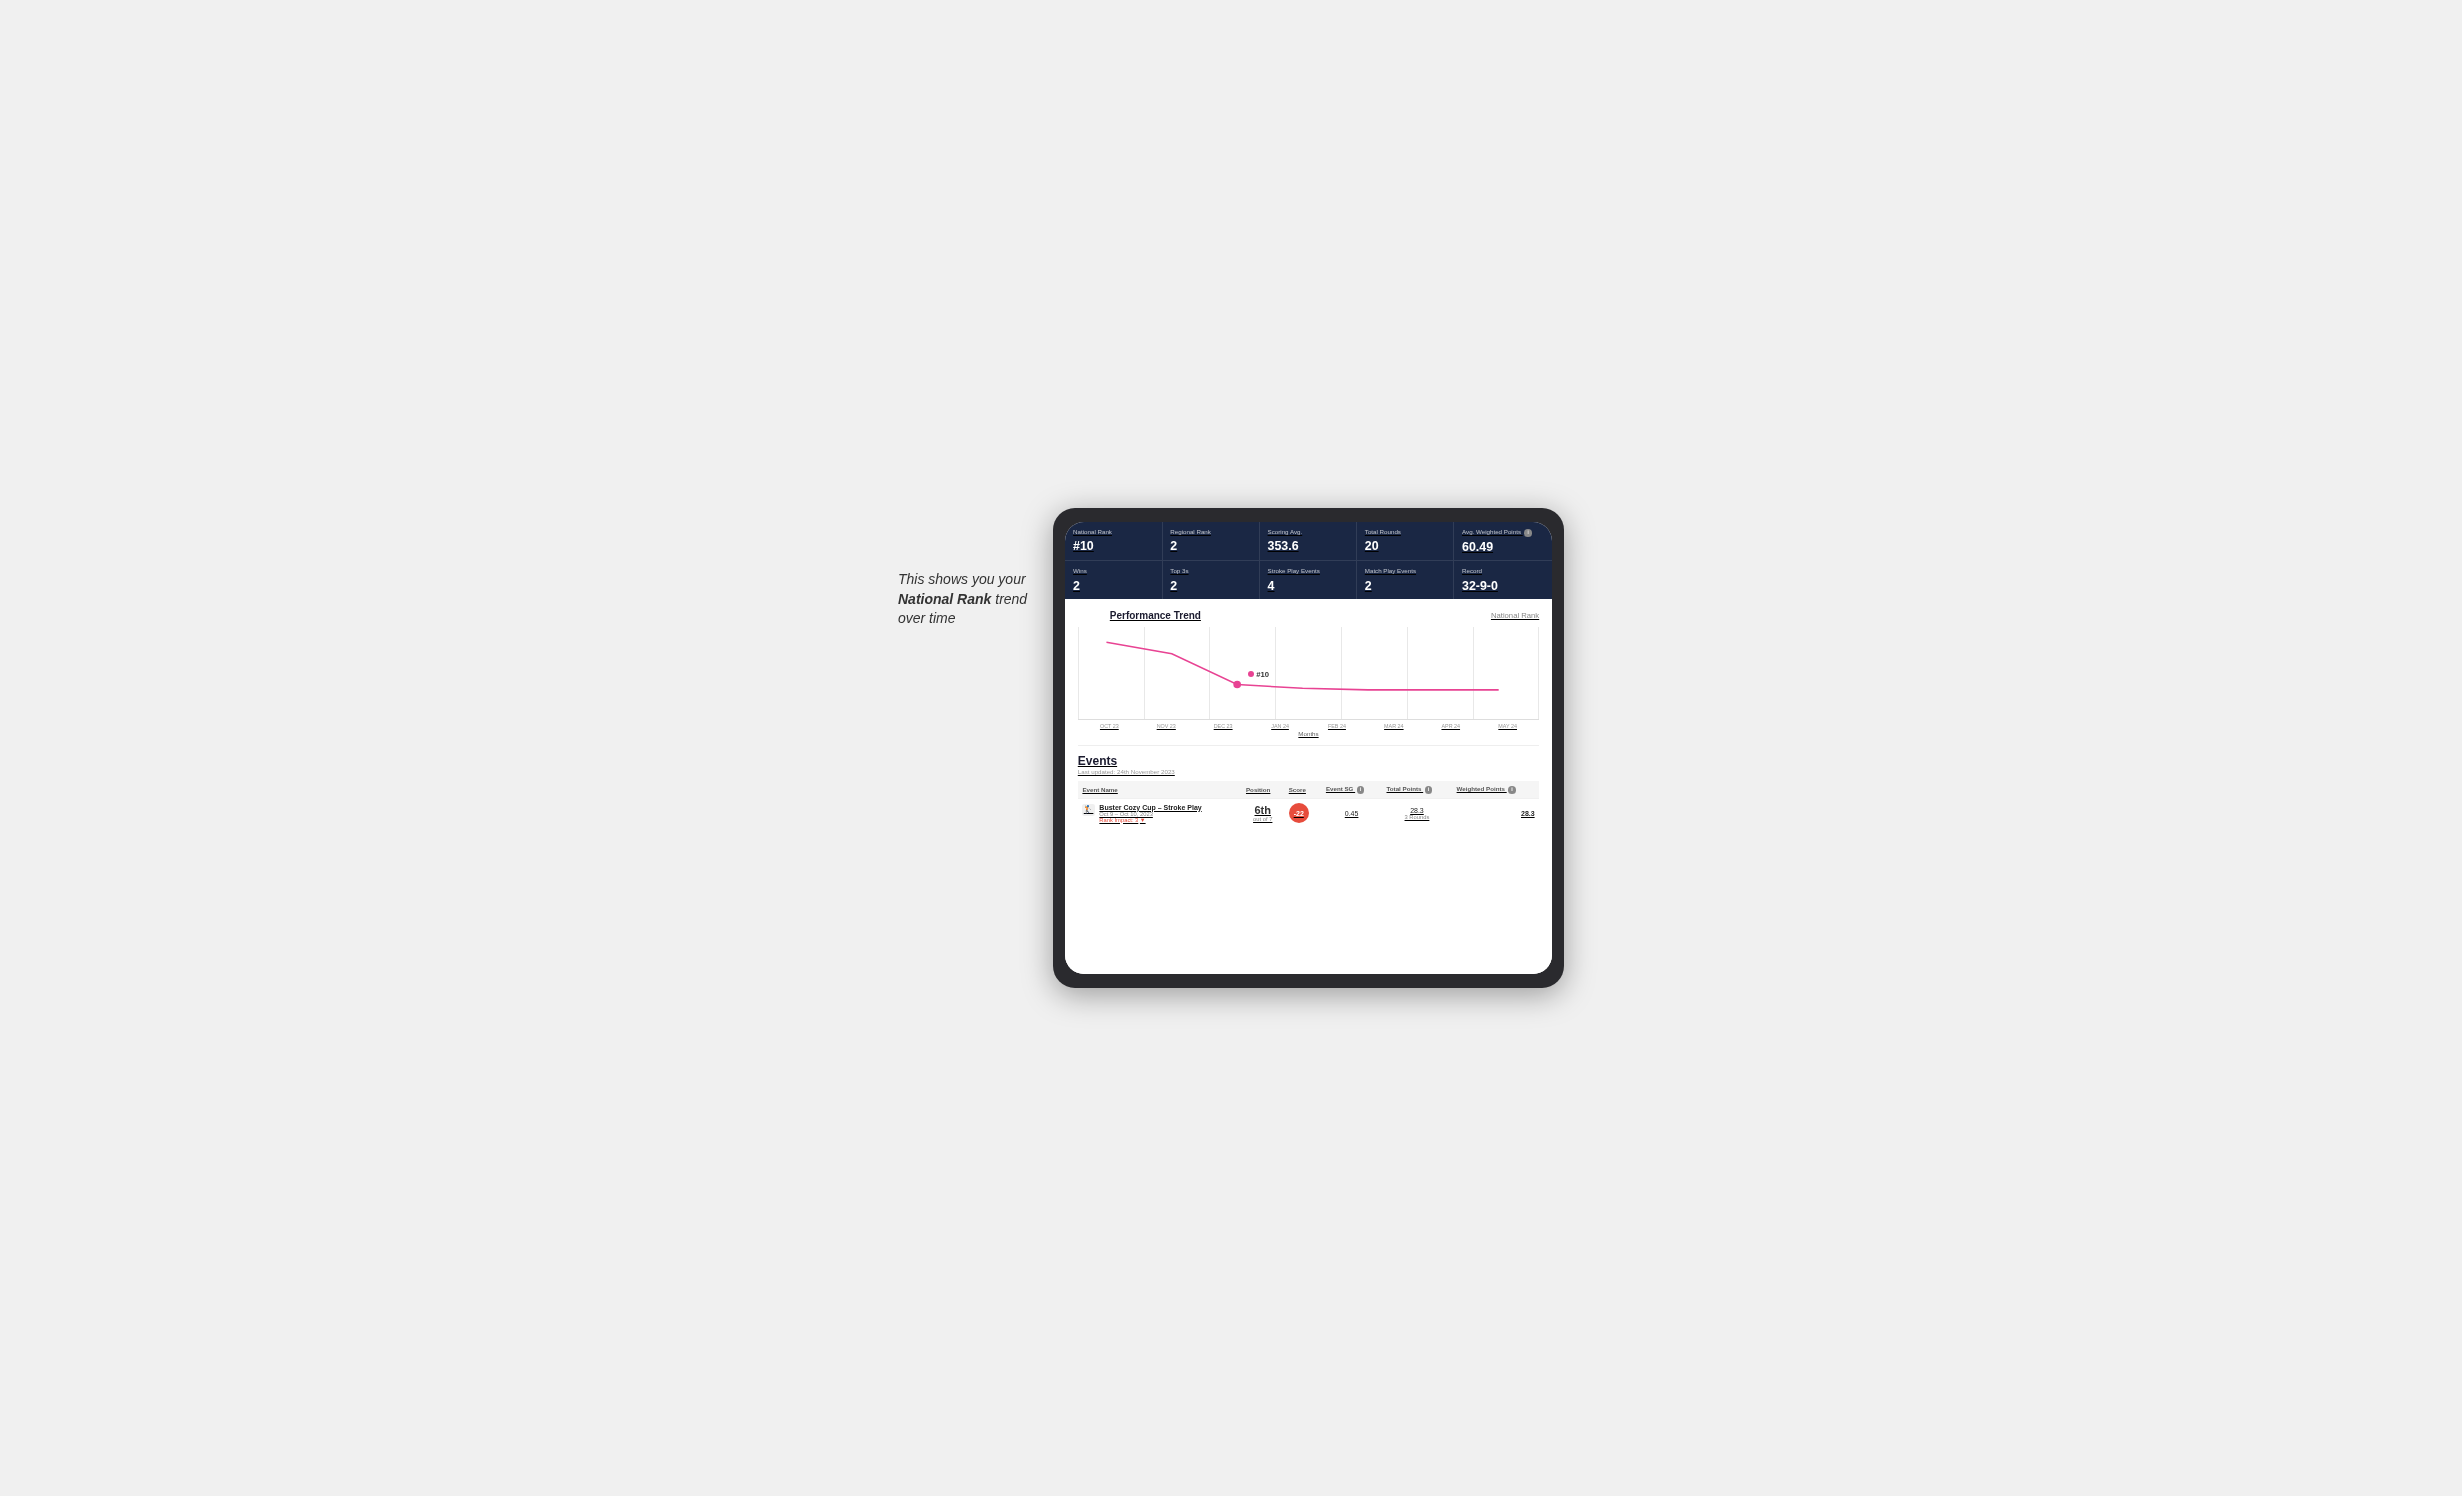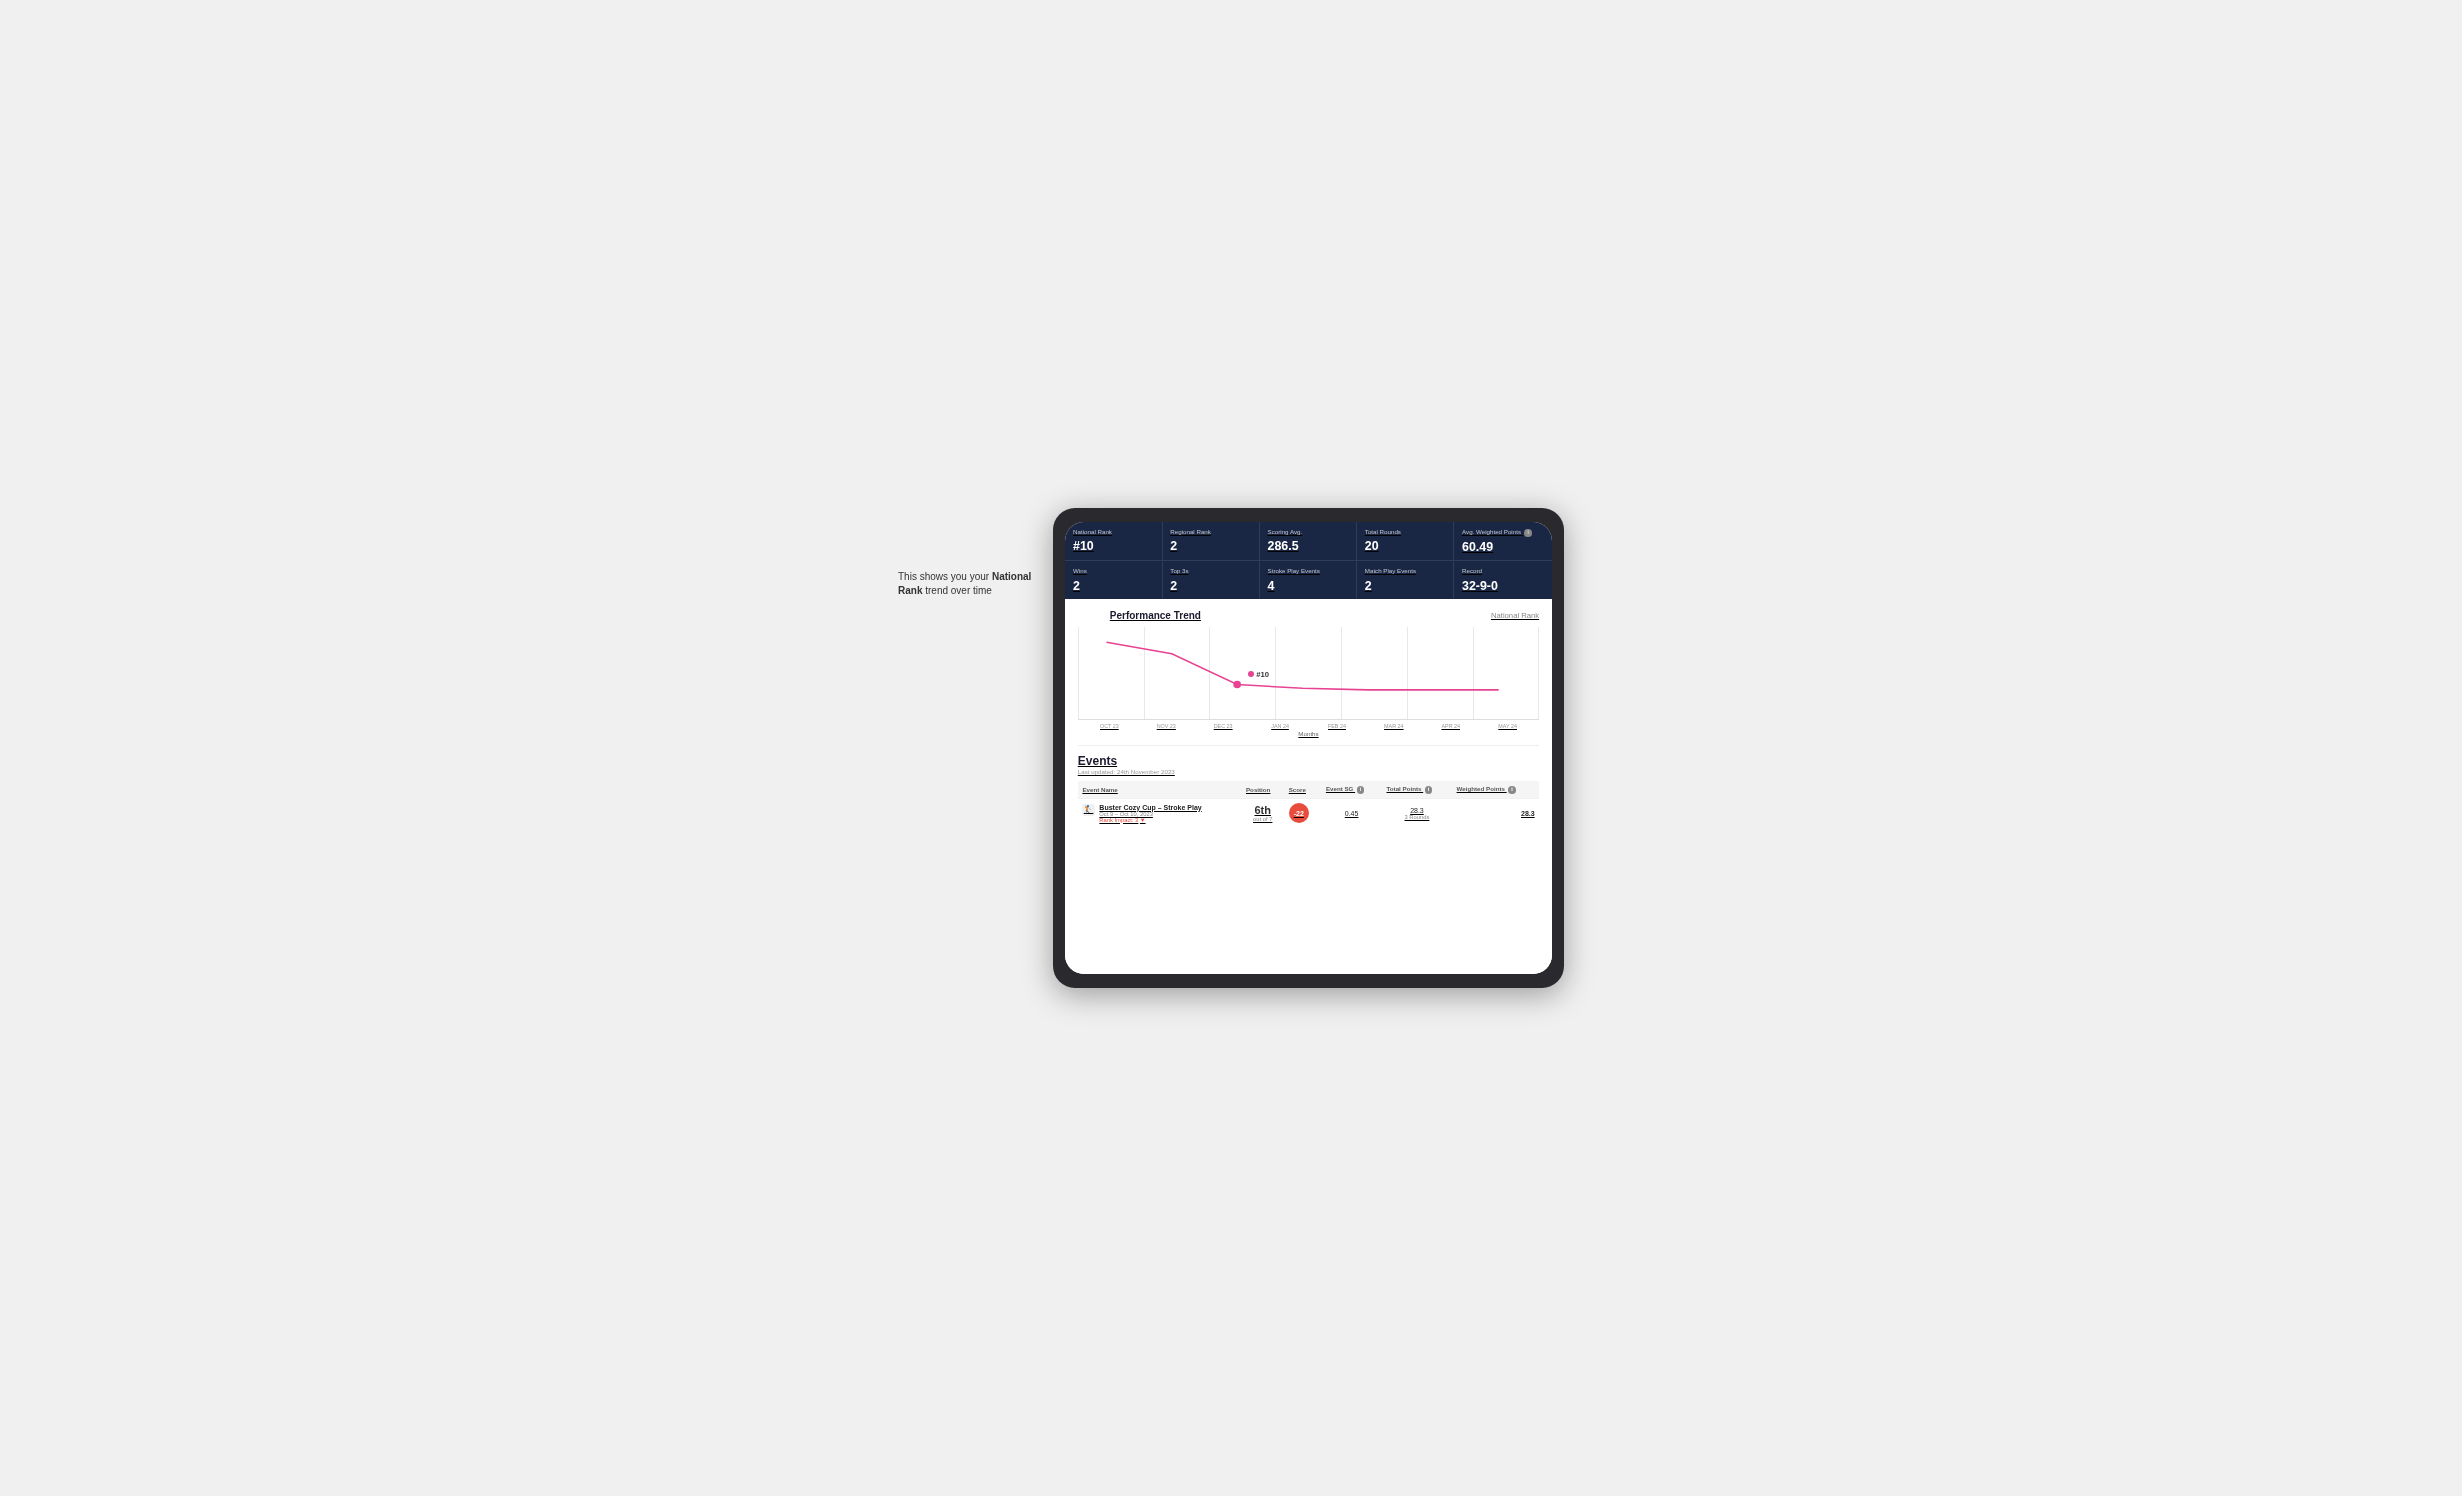--- a/index.html
+++ b/index.html
@@ -14,23 +14,24 @@
     .scene {
       position: relative;
       width: 666px;
       height: 480px;
     }
     .annotation {
       position: absolute;
       left: 0;
       top: 62px;
       width: 155px;
-      font-size: 10px;
+      font-size: 14px;
       color: #333;
       line-height: 1.4;
+      font-style: italic;
     }
     .annotation strong {
       font-weight: 700;
     }
     .arrow-svg {
       position: absolute;
       left: 132px;
       top: 62px;
       pointer-events: none;
     }
@@ -279,21 +280,21 @@
         <div class="stat-cell">
           <div class="stat-label">National Rank</div>
           <div class="stat-value">#10</div>
         </div>
         <div class="stat-cell">
           <div class="stat-label">Regional Rank</div>
           <div class="stat-value">2</div>
         </div>
         <div class="stat-cell">
           <div class="stat-label">Scoring Avg.</div>
-          <div class="stat-value">286.5</div>
+          <div class="stat-value">353.6</div>
         </div>
         <div class="stat-cell">
           <div class="stat-label">Total Rounds</div>
           <div class="stat-value">20</div>
         </div>
         <div class="stat-cell">
           <div class="stat-label">Avg. Weighted Points <span class="info-icon">i</span></div>
           <div class="stat-value">60.49</div>
         </div>
       </div>

